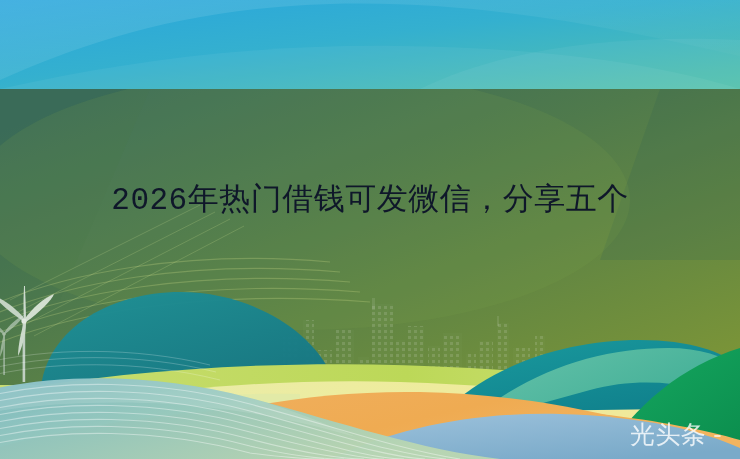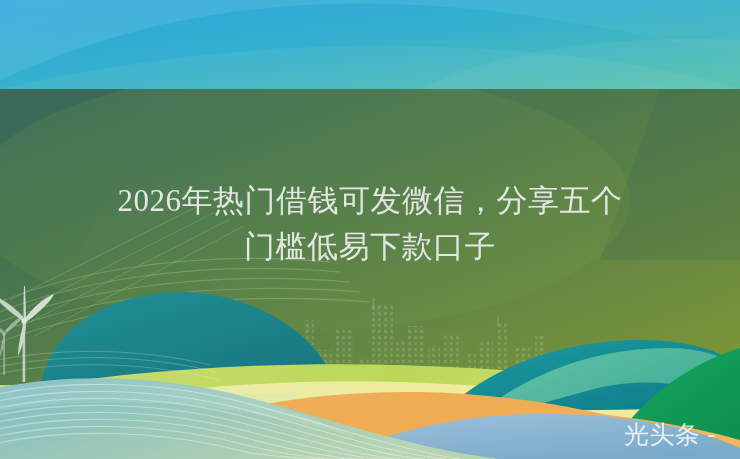--- a/index.html
+++ b/index.html
@@ -34,33 +34,33 @@
     right: 0;
     top: 178px;
     z-index: 40;
     text-align: center;
     padding: 0 28px;
     box-sizing: border-box;
     pointer-events: none;
   }
   .title-line {
     display: block;
-    color: #e5e5e5;
-    font-family: Liberation Serif, serif;
+    color: #0f172a;
+    font-family: Liberation Mono, monospace;
     font-size: 31px;
     line-height: 46px;
     letter-spacing: 0.5px;
     font-weight: 400;
     white-space: nowrap;
   }
 
   
   .watermark {
     position: absolute;
-    right: 24px;
+    right: 18px;
     bottom: 10px;
     z-index: 50;
     display: flex;
     align-items: baseline;
     gap: 7px;
     color: rgba(255,255,255,0.80);
     font-family: "Liberation Sans", "DejaVu Sans", sans-serif;
     font-size: 25px;
     line-height: 30px;
     letter-spacing: 0.4px;
@@ -265,21 +265,20 @@
         <path d="M-20,364 C48,347 136,347 210,365"></path>
       </g>
 
       <path d="M-20,392 C60,372 160,374 250,398 C290,409 326,424 356,437 C300,421 236,408 170,404 C100,400 34,404 -20,414 Z" fill="#ffffff" fill-opacity="0.12"></path>
 
     </g>
   </svg>
 
   <div class="title-wrap">
     <span class="title-line">2026年热门借钱可发微信，分享五个</span>
-    <span class="title-line">门槛低易下款口子</span>
   </div>
 
   <div class="watermark">
     <span>光头条</span>
     <span class="wm-sep">-</span>
   </div>
 
 </div>
 
 </body></html>

